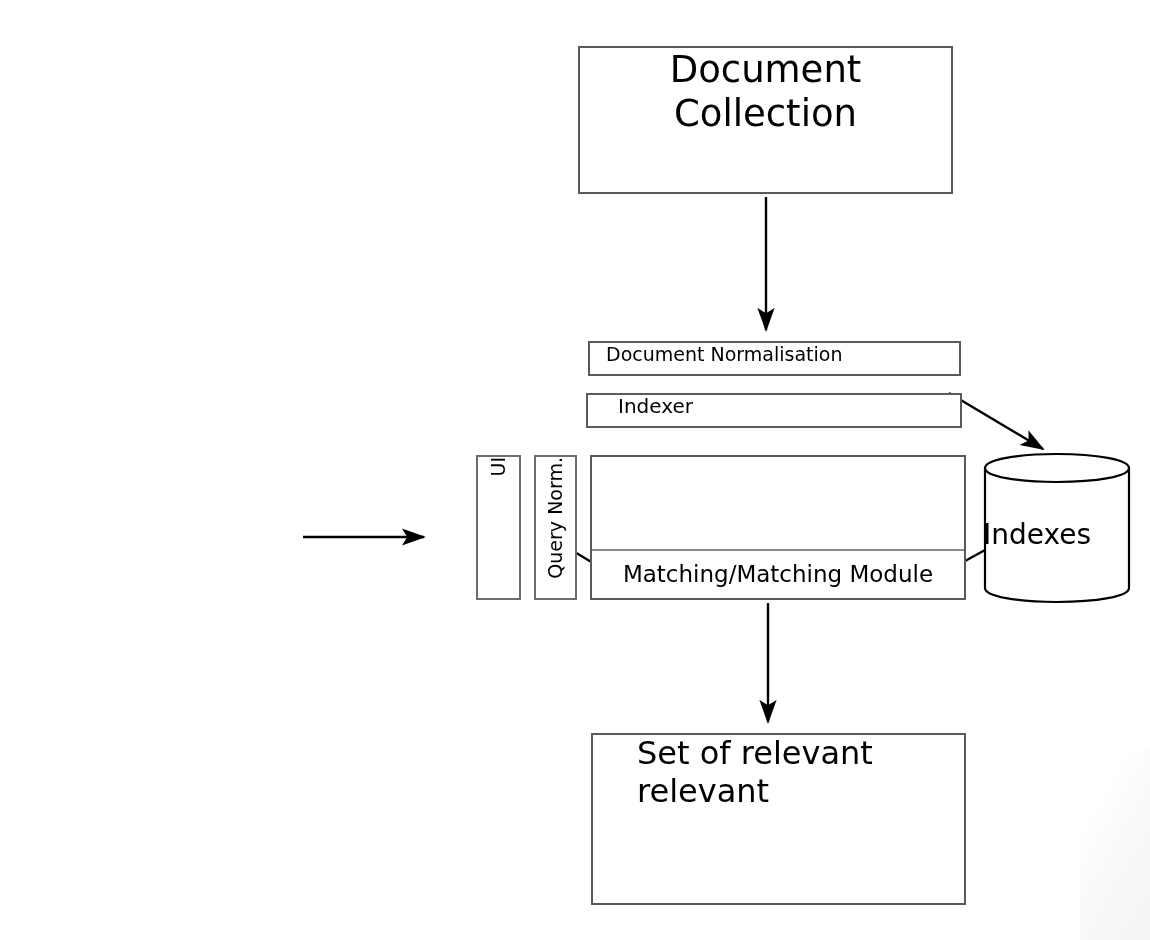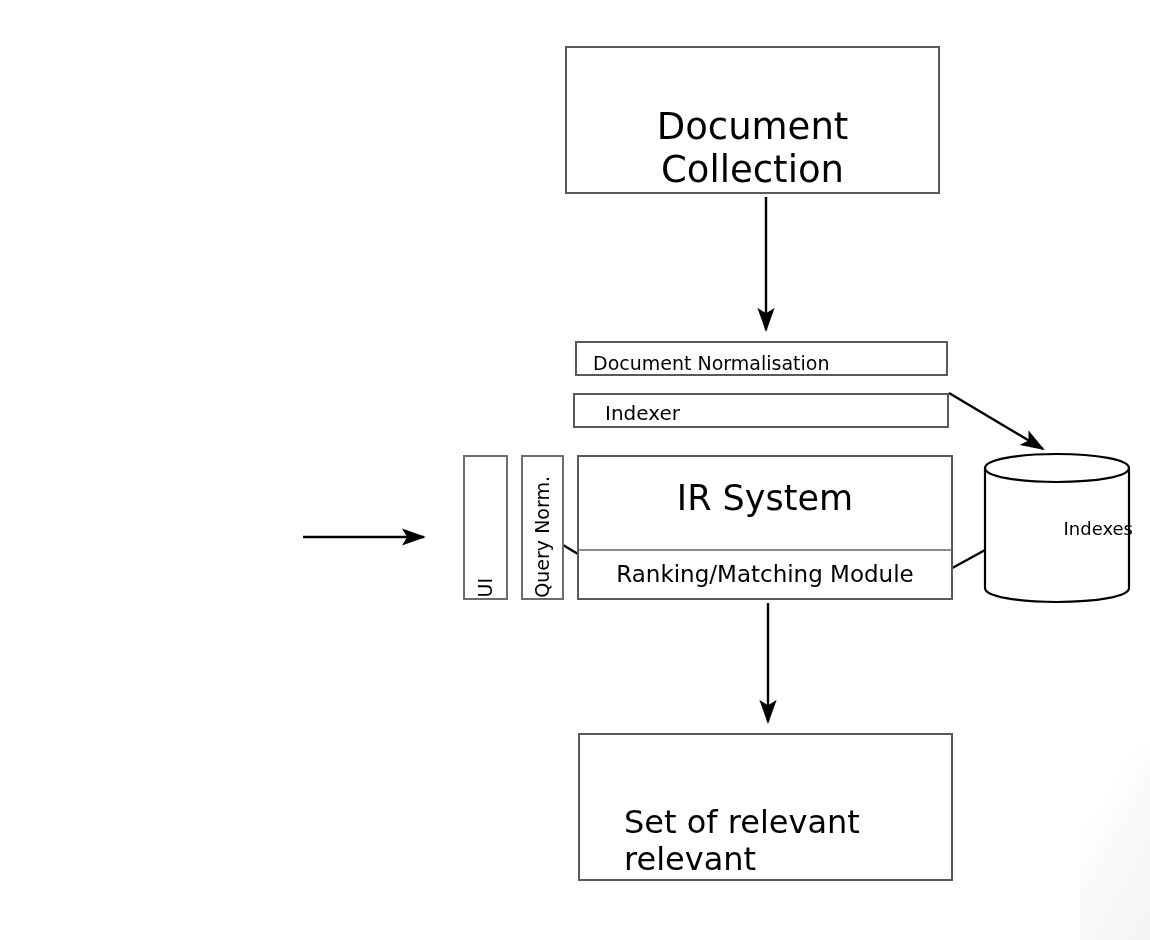--- a/index.html
+++ b/index.html
@@ -35,24 +35,25 @@
     top: 0;
     width: 1150px;
     height: 940px;
   }
   .node {
     position: absolute;
     box-sizing: border-box;
     background: #ffffff;
     border: 2px solid #5a5a5a;
     display: flex;
-    align-items: flex-end;
+    align-items: flex-start;
     justify-content: center;
     text-align: center;
     line-height: 1.18;
+    margin-left: 13px;
   }
   .node.thin-border { border: 2px solid #6d6d6d; }
   .node .label { display: block; }
 
   
   #node-document-collection {
     left: 565px; top: 46px; width: 375px; height: 148px;
     font-size: 37px;
   }
   #node-query {
@@ -103,36 +104,36 @@
   }
   #node-ranking-module {
     position: absolute;
     left: 0; right: 0; top: 94px; bottom: 0;
     display: flex;
     align-items: center;
     justify-content: center;
     font-size: 23px;
   }
   #node-set-of-relevant-documents {
-    left: 578px; top: 733px; width: 375px; height: 148px;
+    left: 578px; top: 733px; width: 375px; height: 172px;
     font-size: 32px;
     justify-content: flex-start;
     text-align: left;
     padding-left: 44px;
   }
   
   #node-indexes {
     position: absolute;
     left: 983px; top: 452px; width: 150px; height: 152px;
   }
   #node-indexes .cyl-label {
     position: absolute;
-    left: 10px; right: 0; top: 66px;
-    text-align: right;
-    font-size: 18px;
+    left: 0; right: 0; top: 66px;
+    text-align: left;
+    font-size: 28px;
   }
 </style>
 </head>
 <body>
 
 <div id="diagram-root">
 
   <svg class="layer" viewBox="0 0 1150 940">
     <defs>
       <marker id="arrowhead" markerWidth="12" markerHeight="12" refX="9.2" refY="4" orient="auto" markerUnits="strokeWidth">
@@ -168,24 +169,23 @@
 
   <div class="node thin-border" id="node-ui">
     <span class="label">UI</span>
   </div>
 
   <div class="node thin-border" id="node-query-norm">
     <span class="label">Query Norm.</span>
   </div>
 
   <div class="node" id="node-ir-system">
-    <div id="ir-system-title">IR System</div>
     <div id="ir-divider"></div>
     <div id="node-ranking-module">
-      <span class="label">Ranking/Matching Module</span>
+      <span class="label">Matching/Matching Module</span>
     </div>
   </div>
 
   <div id="node-indexes">
     <svg width="150" height="152" viewBox="0 0 150 152">
       <path d="M2,16 C2,7.5 34.5,2 74,2 C113.5,2 146,7.5 146,16 L146,136
                C146,144.5 113.5,150 74,150 C34.5,150 2,144.5 2,136 Z" fill="#ffffff" stroke="#000000" stroke-width="2.2"></path>
       <path d="M2,16 C2,24.5 34.5,30 74,30 C113.5,30 146,24.5 146,16" fill="none" stroke="#000000" stroke-width="2.2"></path>
     </svg>
     <div class="cyl-label">Indexes</div>

